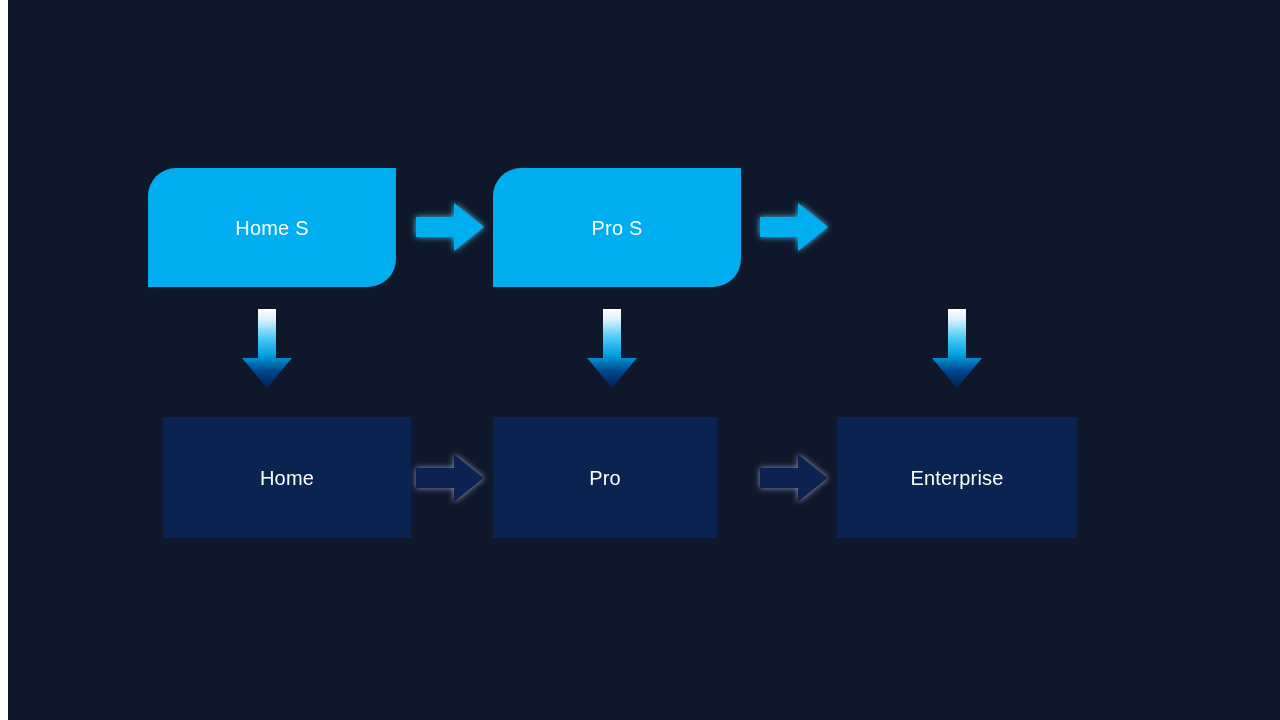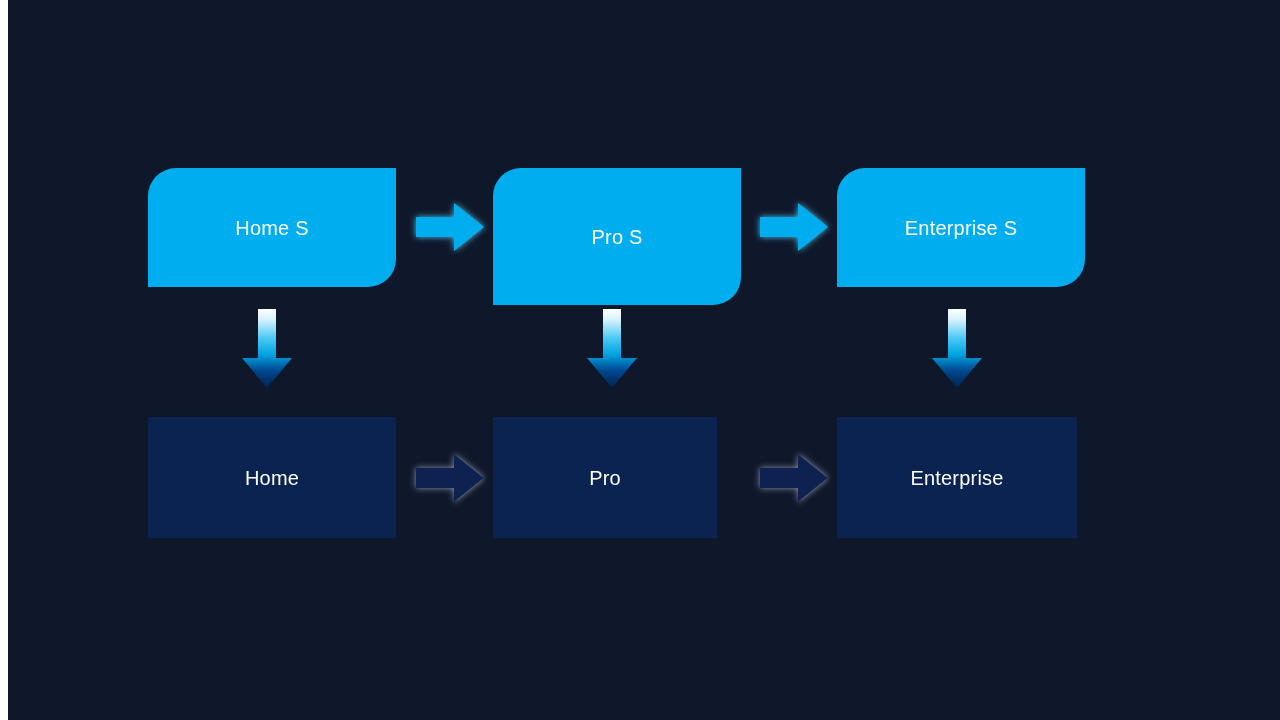--- a/index.html
+++ b/index.html
@@ -81,27 +81,24 @@
 </style>
 </head>
 <body>
 
 <div id="canvas">
 
   <div class="node tier-s" style="left:140px; top:168px; width:248px; height:119px;">
     <span>Home S</span>
   </div>
 
-  <div class="node tier-s" style="left:485px; top:168px; width:248px; height:137px;">
+  <div class="node tier-s" style="left:485px; top:168px; width:248px; height:119px;">
     <span>Pro S</span>
   </div>
 
-  <div class="node tier-s" style="left:829px; top:168px; width:248px; height:119px;">
-    <span>Enterprise S</span>
-  </div>
 
   <div class="h-arrow" style="left:406px; top:199px;">
     <svg viewBox="0 0 72 56" xmlns="http://www.w3.org/2000/svg">
       <defs>
         <filter id="cyanGlow" x="-60%" y="-60%" width="220%" height="220%">
           <feDropShadow dx="0" dy="0" stdDeviation="3.2" flood-color="#4ecbf7" flood-opacity="0.95"></feDropShadow>
         </filter>
       </defs>
       <path d="M 2,18 L 40,18 L 40,4 L 70,28 L 40,52 L 40,38 L 2,38 Z" fill="#00aeef" filter="url(#cyanGlow)"></path>
     </svg>
@@ -159,21 +156,21 @@
           <stop offset="38%" stop-color="#45c7f4"></stop>
           <stop offset="58%" stop-color="#00a2e0"></stop>
           <stop offset="78%" stop-color="#00488f"></stop>
           <stop offset="100%" stop-color="#00214e"></stop>
         </linearGradient>
       </defs>
       <path d="M 19,1 L 37,1 L 37,50 L 53,50 L 28,80 L 3,50 L 19,50 Z" fill="url(#vgrad3)"></path>
     </svg>
   </div>
 
-  <div class="node tier-base" style="left:140px; top:417px; width:248px; height:121px;">
+  <div class="node tier-base" style="left:155px; top:417px; width:248px; height:121px;">
     <span>Home</span>
   </div>
 
   <div class="node tier-base" style="left:485px; top:417px; width:224px; height:121px;">
     <span>Pro</span>
   </div>
 
   <div class="node tier-base" style="left:829px; top:417px; width:240px; height:121px;">
     <span>Enterprise</span>
   </div>

